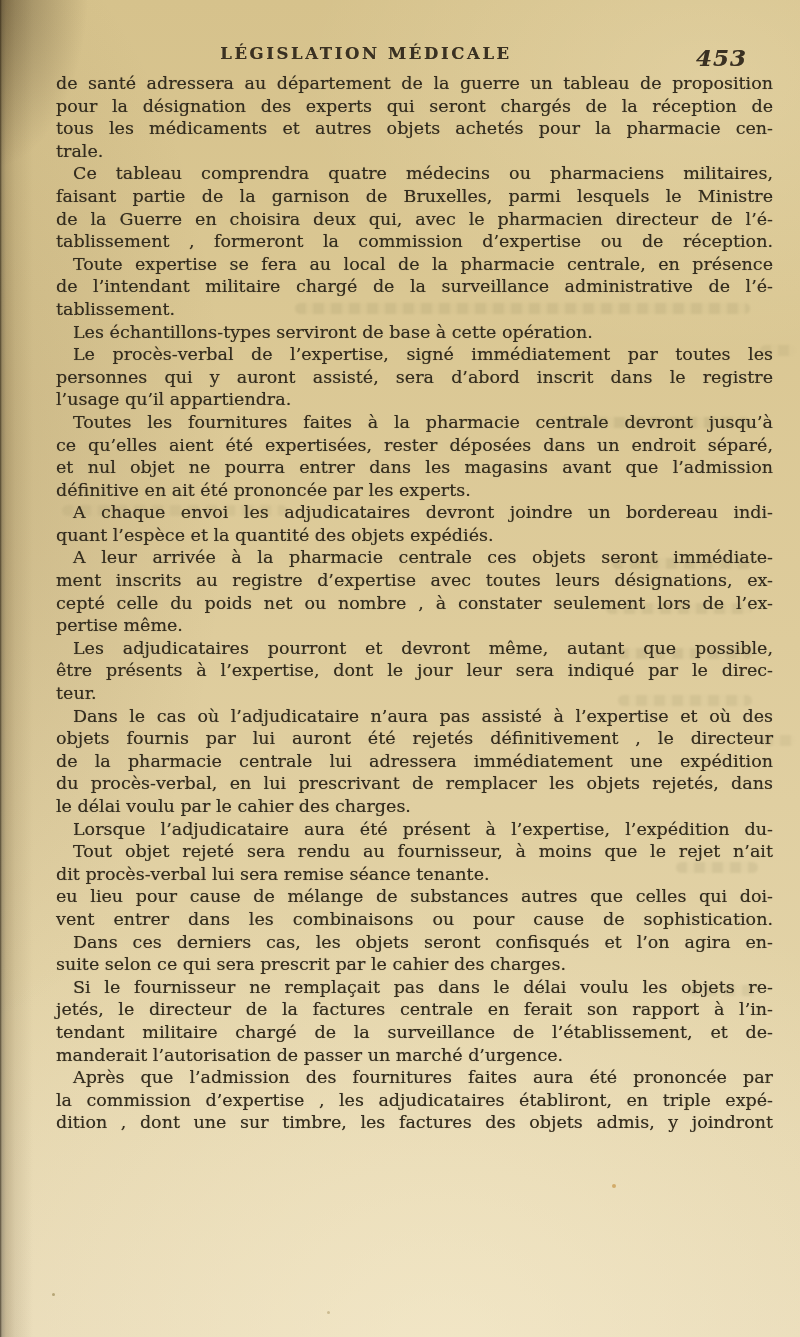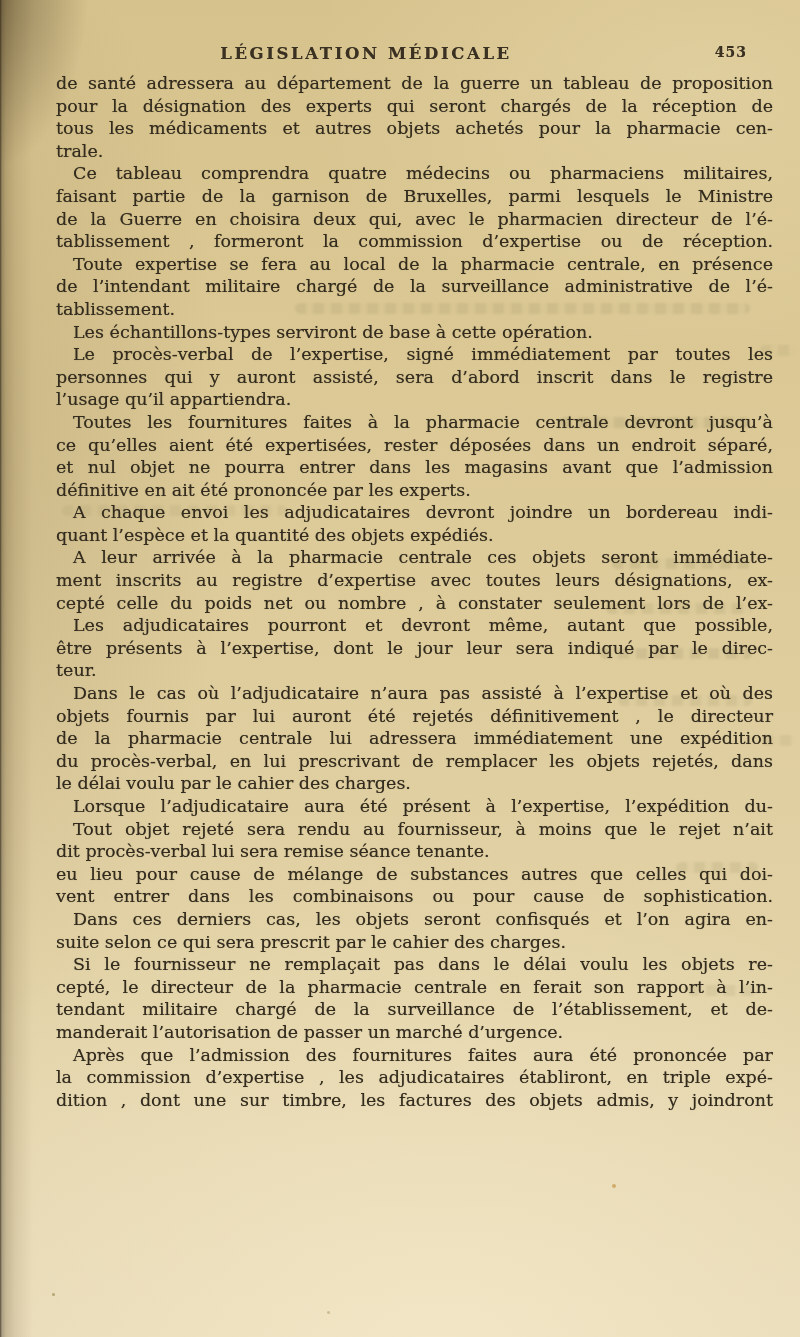--- a/index.html
+++ b/index.html
@@ -36,22 +36,23 @@
 
   .header { position: absolute; top: 44px; left: 40px; width: 717px; height: 22px; text-align: center; }
   .title {
     position: absolute; left: 326px; top: 0; transform: translateX(-50%);
     font-size: 16.5px; font-weight: bold; letter-spacing: 2.6px;
     color: #3a3122; white-space: nowrap;
     text-shadow: 0 0 0.6px rgba(58,49,34,0.55);
   }
   .pagenum {
     position: absolute; right: 10px; top: 0;
-    font-size: 14px; font-weight: bold; letter-spacing: 1px; color: #3a3122;
+    font-size: 23px; font-weight: bold; letter-spacing: 1px; color: #3a3122;
     text-shadow: 0 0 0.6px rgba(58,49,34,0.55);
+    font-style: italic;
   }
 
   .body-col { position: absolute; left: 56px; top: 72px; width: 717px; }
   .line {
     font-size: 17.5px;
     line-height: 22.6px;
     color: #332c1e;
     text-align: justify;
     text-align-last: justify;
     text-shadow: 0 0 0.7px rgba(51,44,30,0.55);
@@ -118,37 +119,38 @@
       <div class="line end">l’usage qu’il appartiendra.</div>
       <div class="line indent">Toutes les fournitures faites à la pharmacie centrale devront jusqu’à</div>
       <div class="line">ce qu’elles aient été expertisées, rester déposées dans un endroit séparé,</div>
       <div class="line">et nul objet ne pourra entrer dans les magasins avant que l’admission</div>
       <div class="line end">définitive en ait été prononcée par les experts.</div>
       <div class="line indent">A chaque envoi les adjudicataires devront joindre un bordereau indi-</div>
       <div class="line end">quant l’espèce et la quantité des objets expédiés.</div>
       <div class="line indent">A leur arrivée à la pharmacie centrale ces objets seront immédiate-</div>
       <div class="line">ment inscrits au registre d’expertise avec toutes leurs désignations, ex-</div>
       <div class="line">cepté celle du poids net ou nombre , à constater seulement lors de l’ex-</div>
+      <div class="line end">pertise même.</div>
       <div class="line indent">Les adjudicataires pourront et devront même, autant que possible,</div>
       <div class="line">être présents à l’expertise, dont le jour leur sera indiqué par le direc-</div>
       <div class="line end">teur.</div>
       <div class="line indent">Dans le cas où l’adjudicataire n’aura pas assisté à l’expertise et où des</div>
       <div class="line">objets fournis par lui auront été rejetés définitivement , le directeur</div>
       <div class="line">de la pharmacie centrale lui adressera immédiatement une expédition</div>
       <div class="line">du procès-verbal, en lui prescrivant de remplacer les objets rejetés, dans</div>
       <div class="line end">le délai voulu par le cahier des charges.</div>
       <div class="line indent">Lorsque l’adjudicataire aura été présent à l’expertise, l’expédition du-</div>
       <div class="line indent">Tout objet rejeté sera rendu au fournisseur, à moins que le rejet n’ait</div>
       <div class="line end">dit procès-verbal lui sera remise séance tenante.</div>
       <div class="line">eu lieu pour cause de mélange de substances autres que celles qui doi-</div>
       <div class="line">vent entrer dans les combinaisons ou pour cause de sophistication.</div>
       <div class="line indent">Dans ces derniers cas, les objets seront confisqués et l’on agira en-</div>
       <div class="line end">suite selon ce qui sera prescrit par le cahier des charges.</div>
       <div class="line indent">Si le fournisseur ne remplaçait pas dans le délai voulu les objets re-</div>
-      <div class="line">cepté, le directeur de la pharmacie centrale en ferait son rapport à l’in-</div>
+      <div class="line">jetés, le directeur de la factures centrale en ferait son rapport à l’in-</div>
       <div class="line">tendant militaire chargé de la surveillance de l’établissement, et de-</div>
       <div class="line end">manderait l’autorisation de passer un marché d’urgence.</div>
       <div class="line indent">Après que l’admission des fournitures faites aura été prononcée par</div>
       <div class="line">la commission d’expertise , les adjudicataires établiront, en triple expé-</div>
       <div class="line">dition , dont une sur timbre, les factures des objets admis, y joindront</div>
     </div>
 
 </div>
 
 </body></html>

